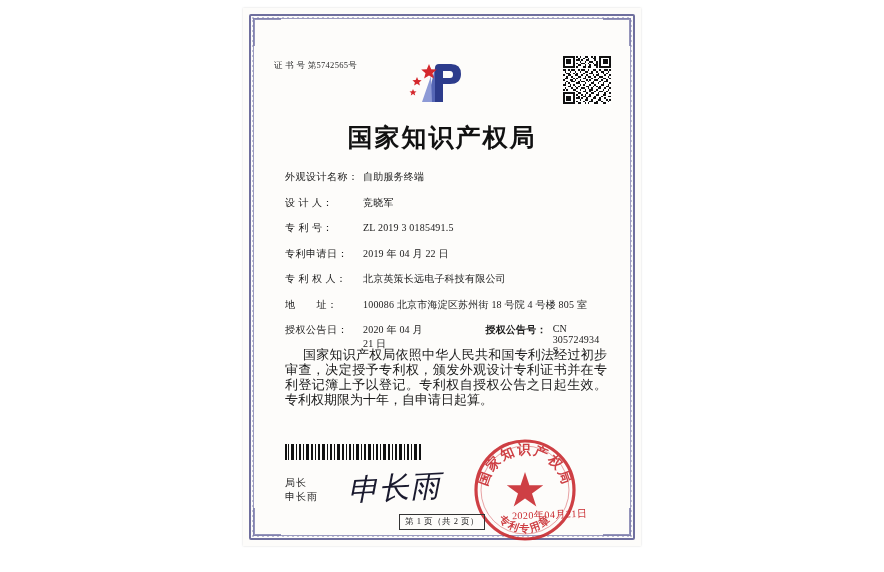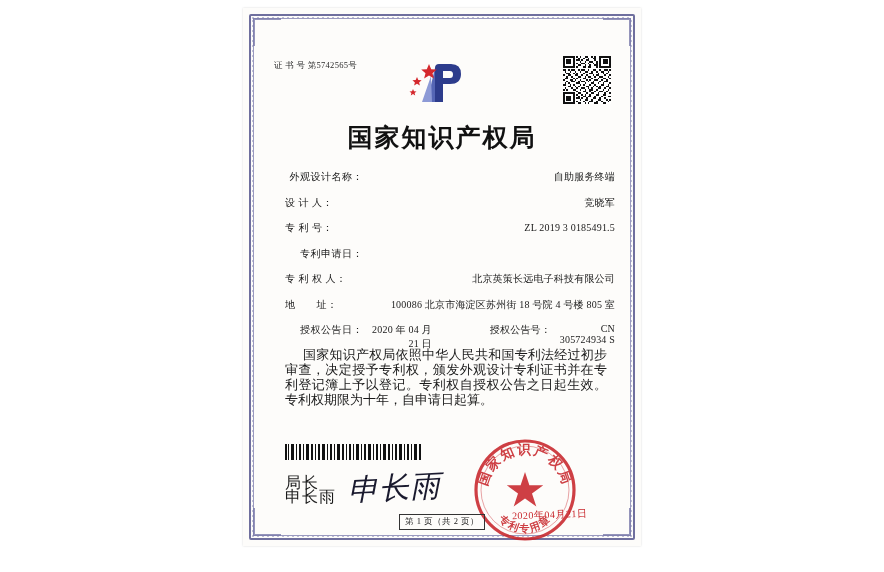--- a/index.html
+++ b/index.html
@@ -108,22 +108,21 @@
     color: #111;
     letter-spacing: 2px;
     font-family: "DejaVu Sans", sans-serif;
   }
 
   
   .fields {
     position: absolute;
     left: 42px;
     top: 162px;
-    right: 26px;
-    text-align: right;
+    right: 34px;
   }
   .field-row {
     display: flex;
     align-items: baseline;
     margin-bottom: 11.5px;
     font-size: 10px;
     color: #1a1a1a;
   }
   .field-label {
     width: 78px;
@@ -139,20 +138,21 @@
     flex: 1;
     letter-spacing: 0.2px;
   }
   .field-value.inline-extra {
     display: flex;
   }
   .extra-label {
     margin-left: 58px;
     margin-right: 6px;
     white-space: nowrap;
+    font-weight: bold;
   }
 
   
   .body-text {
     position: absolute;
     left: 42px;
     right: 34px;
     top: 339px;
     font-size: 13px;
     line-height: 15px;
@@ -171,21 +171,21 @@
     top: 436px;
     width: 136px;
     height: 16px;
   }
 
   
   .sig-block {
     position: absolute;
     left: 42px;
     top: 468px;
-    font-size: 16px;
+    font-size: 10px;
     line-height: 14px;
     color: #1a1a1a;
     letter-spacing: 1px;
   }
   .sig-script {
     position: absolute;
     left: 105px;
     top: 460px;
     font-size: 30px;
     font-family: "DejaVu Serif", serif;
@@ -491,20 +491,21 @@
       <div class="field-row">
         <div class="field-label spread">设 计 人：</div>
         <div class="field-value">竞晓军</div>
       </div>
       <div class="field-row">
         <div class="field-label spread">专 利 号：</div>
         <div class="field-value">ZL 2019 3 0185491.5</div>
       </div>
       <div class="field-row">
         <div class="field-label">专利申请日：</div>
+        <div class="field-value">2019 年 04 月 22 日</div>
       </div>
       <div class="field-row">
         <div class="field-label spread">专 利 权 人：</div>
         <div class="field-value">北京英策长远电子科技有限公司</div>
       </div>
       <div class="field-row">
         <div class="field-label spread">地　　址：</div>
         <div class="field-value">100086 北京市海淀区苏州街 18 号院 4 号楼 805 室</div>
       </div>
       <div class="field-row">

